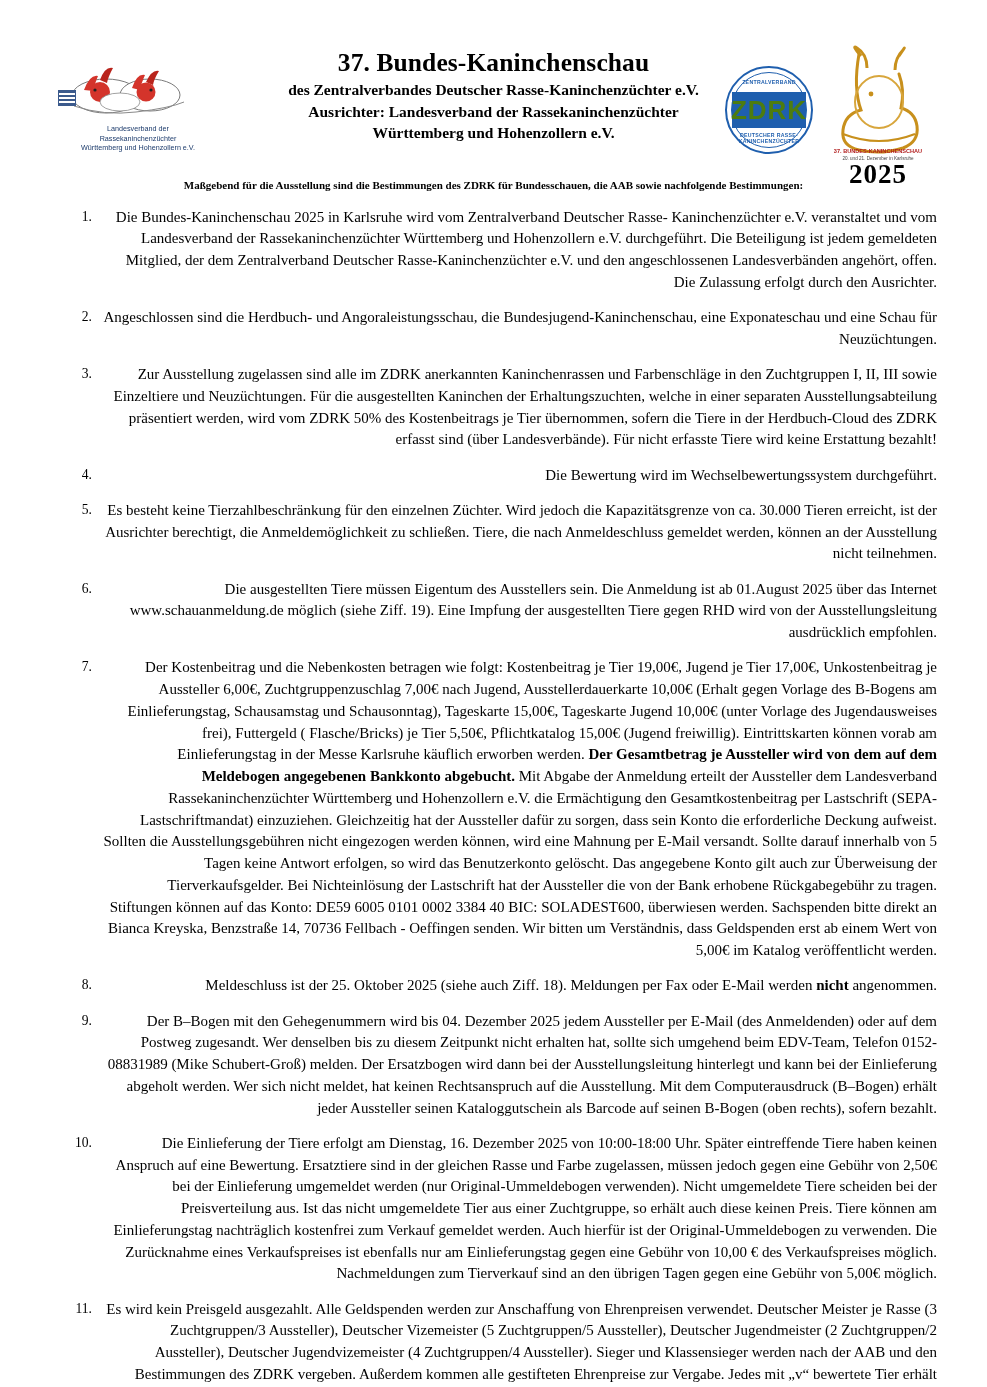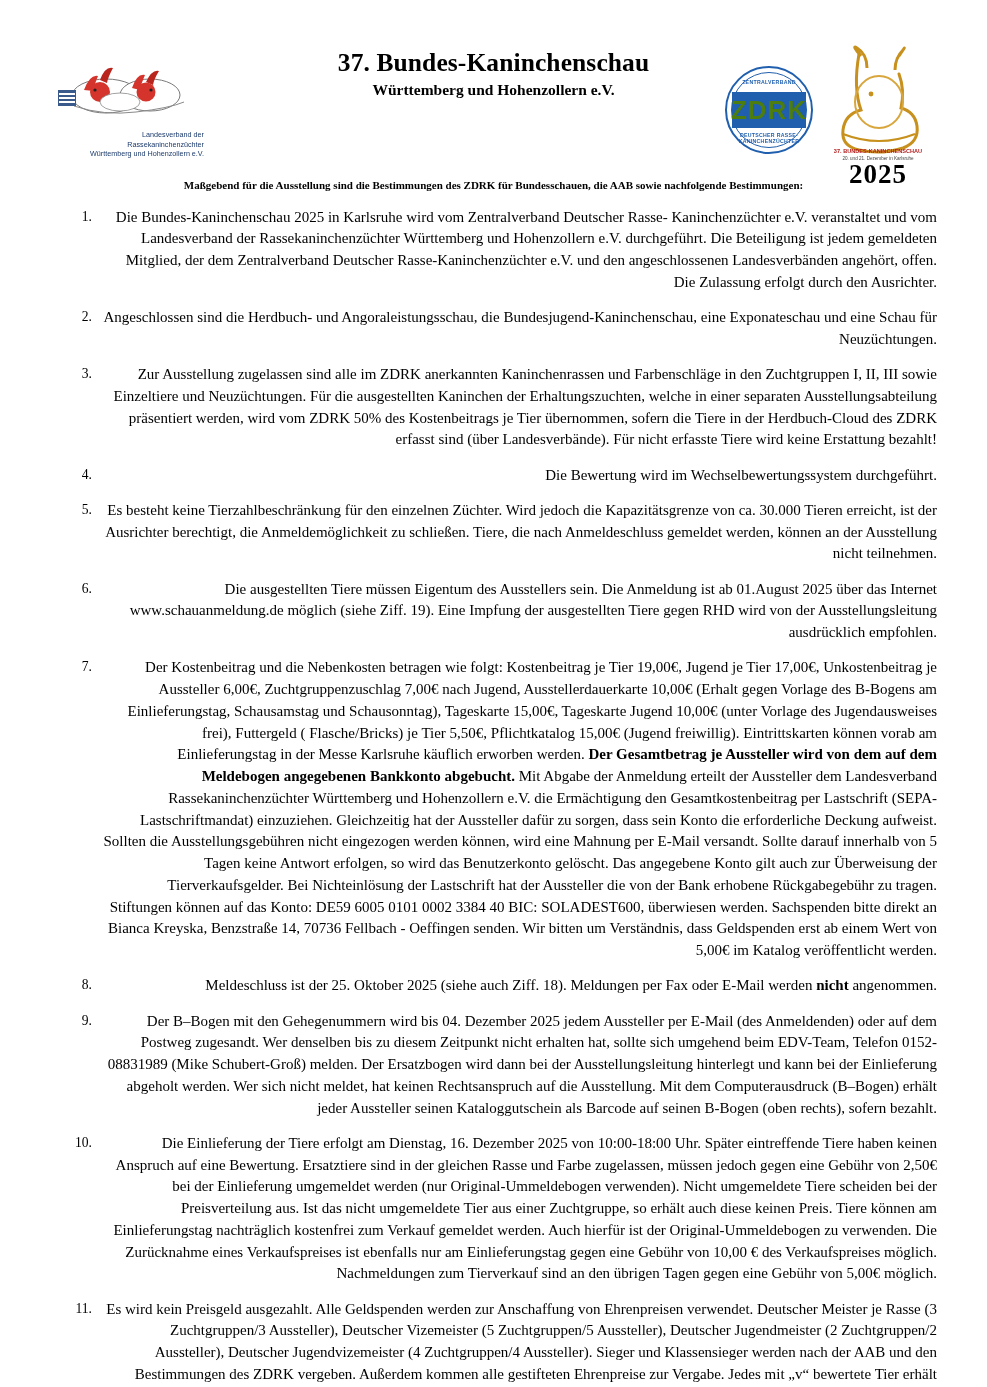--- a/index.html
+++ b/index.html
@@ -58,22 +58,22 @@
   .lv-art {
     position: relative;
     width: 150px;
     height: 60px;
   }
   .lv-caption {
     font-family: "Liberation Sans", sans-serif;
     font-size: 7.2px;
     line-height: 1.35;
     color: #1b3a6b;
-    text-align: right;
-    margin-top: 8px;
+    text-align: center;
+    margin-top: 2px;
     padding-left: 18px;
   }
   .lv-sq {
     position: absolute;
     left: 4px; top: 28px;
     width: 16px; height: 14px;
     background:
       repeating-linear-gradient(0deg,#3b5a8c 0 2px, #ffffff 2px 4px);
     border: 1px solid #3b5a8c;
   }
@@ -226,20 +226,22 @@
         </svg>
       </div>
       <div class="lv-sq"></div>
       <div class="lv-caption">
         Landesverband der Rassekaninchenzüchter<br>Württemberg und Hohenzollern e.V.
       </div>
     </div>
 
     <div class="header-center">
       <div class="main-title">37. Bundes-Kaninchenschau</div>
+      <div class="sub-line">des Zentralverbandes Deutscher Rasse-Kaninchenzüchter e.V.</div>
+      <div class="sub-line">Ausrichter: Landesverband der Rassekaninchenzüchter</div>
       <div class="sub-line">Württemberg und Hohenzollern e.V.</div>
     </div>
 
     <div class="logo-zdrk">
       <div class="zdrk-ring"></div>
       <div class="zdrk-top-text">ZENTRALVERBAND</div>
       <div class="zdrk-band"></div>
       <div class="zdrk-letters">ZDRK</div>
       <div class="zdrk-bottom-text">DEUTSCHER RASSE-KANINCHENZÜCHTER</div>
     </div>

